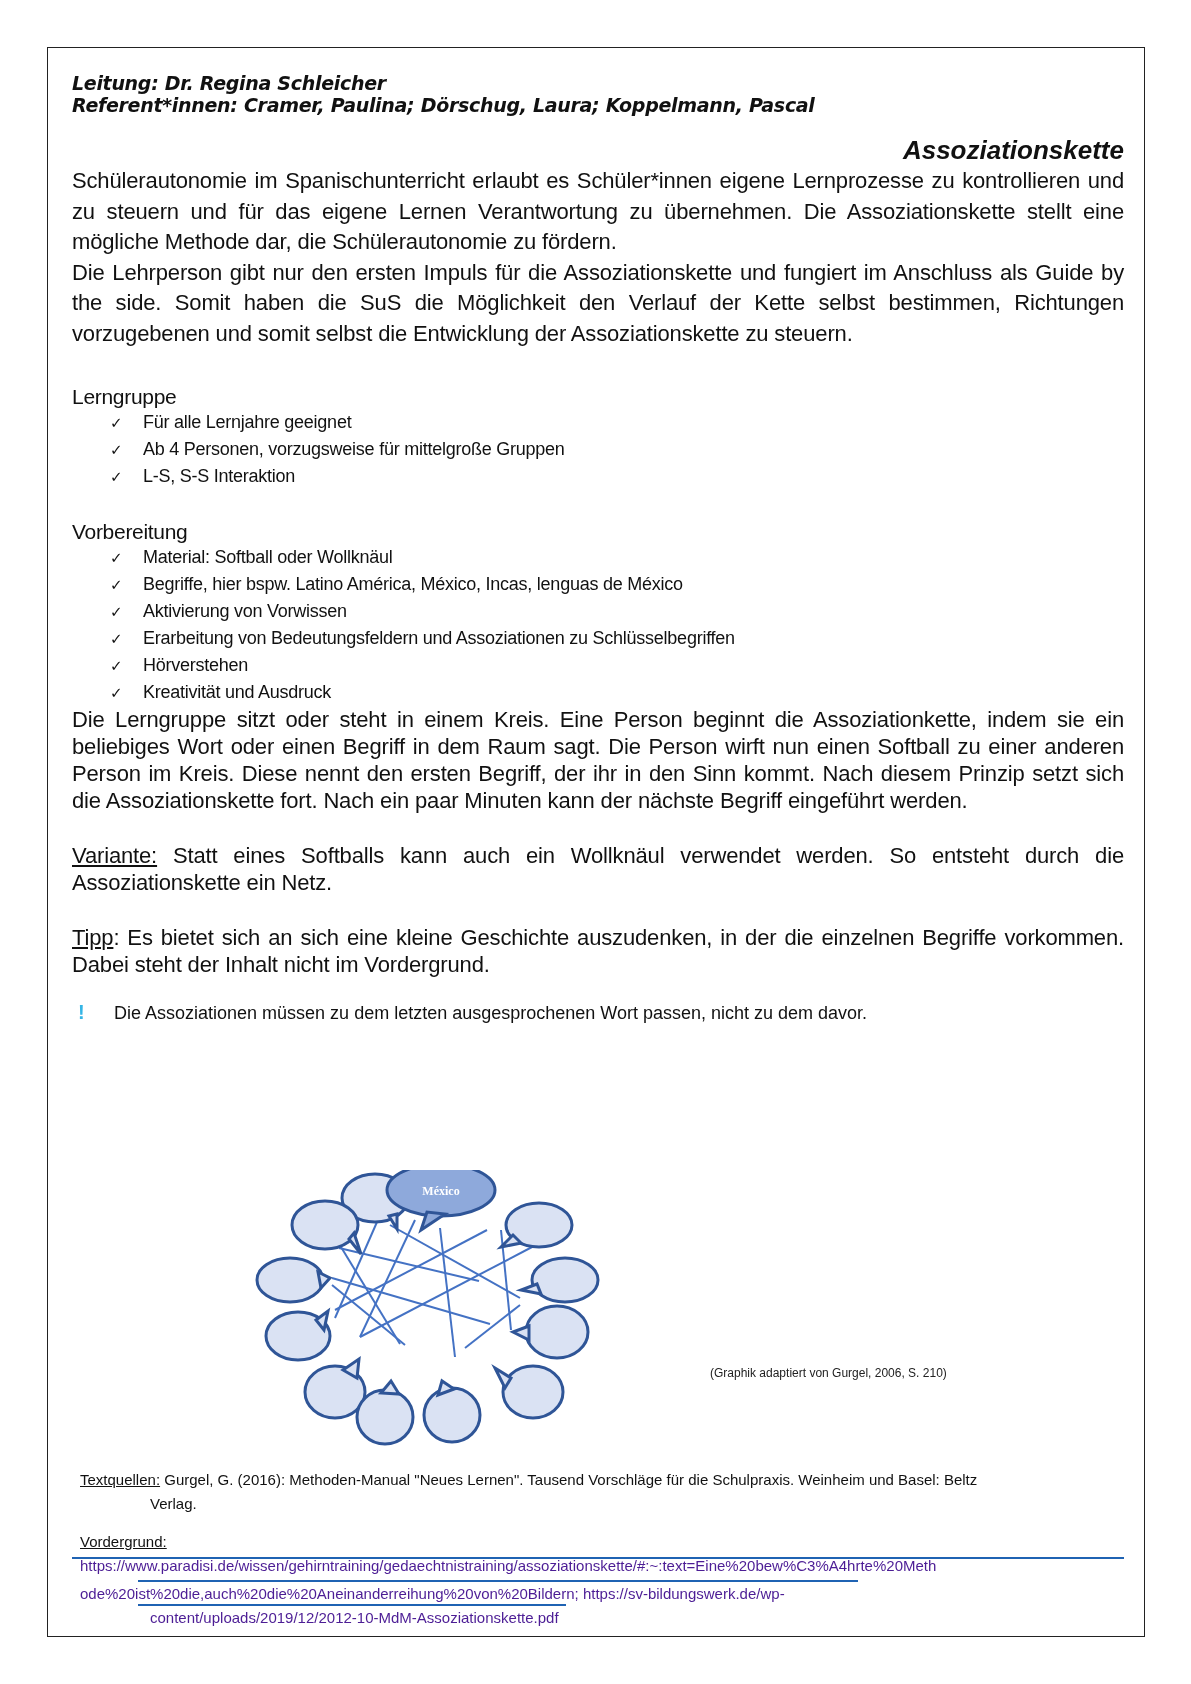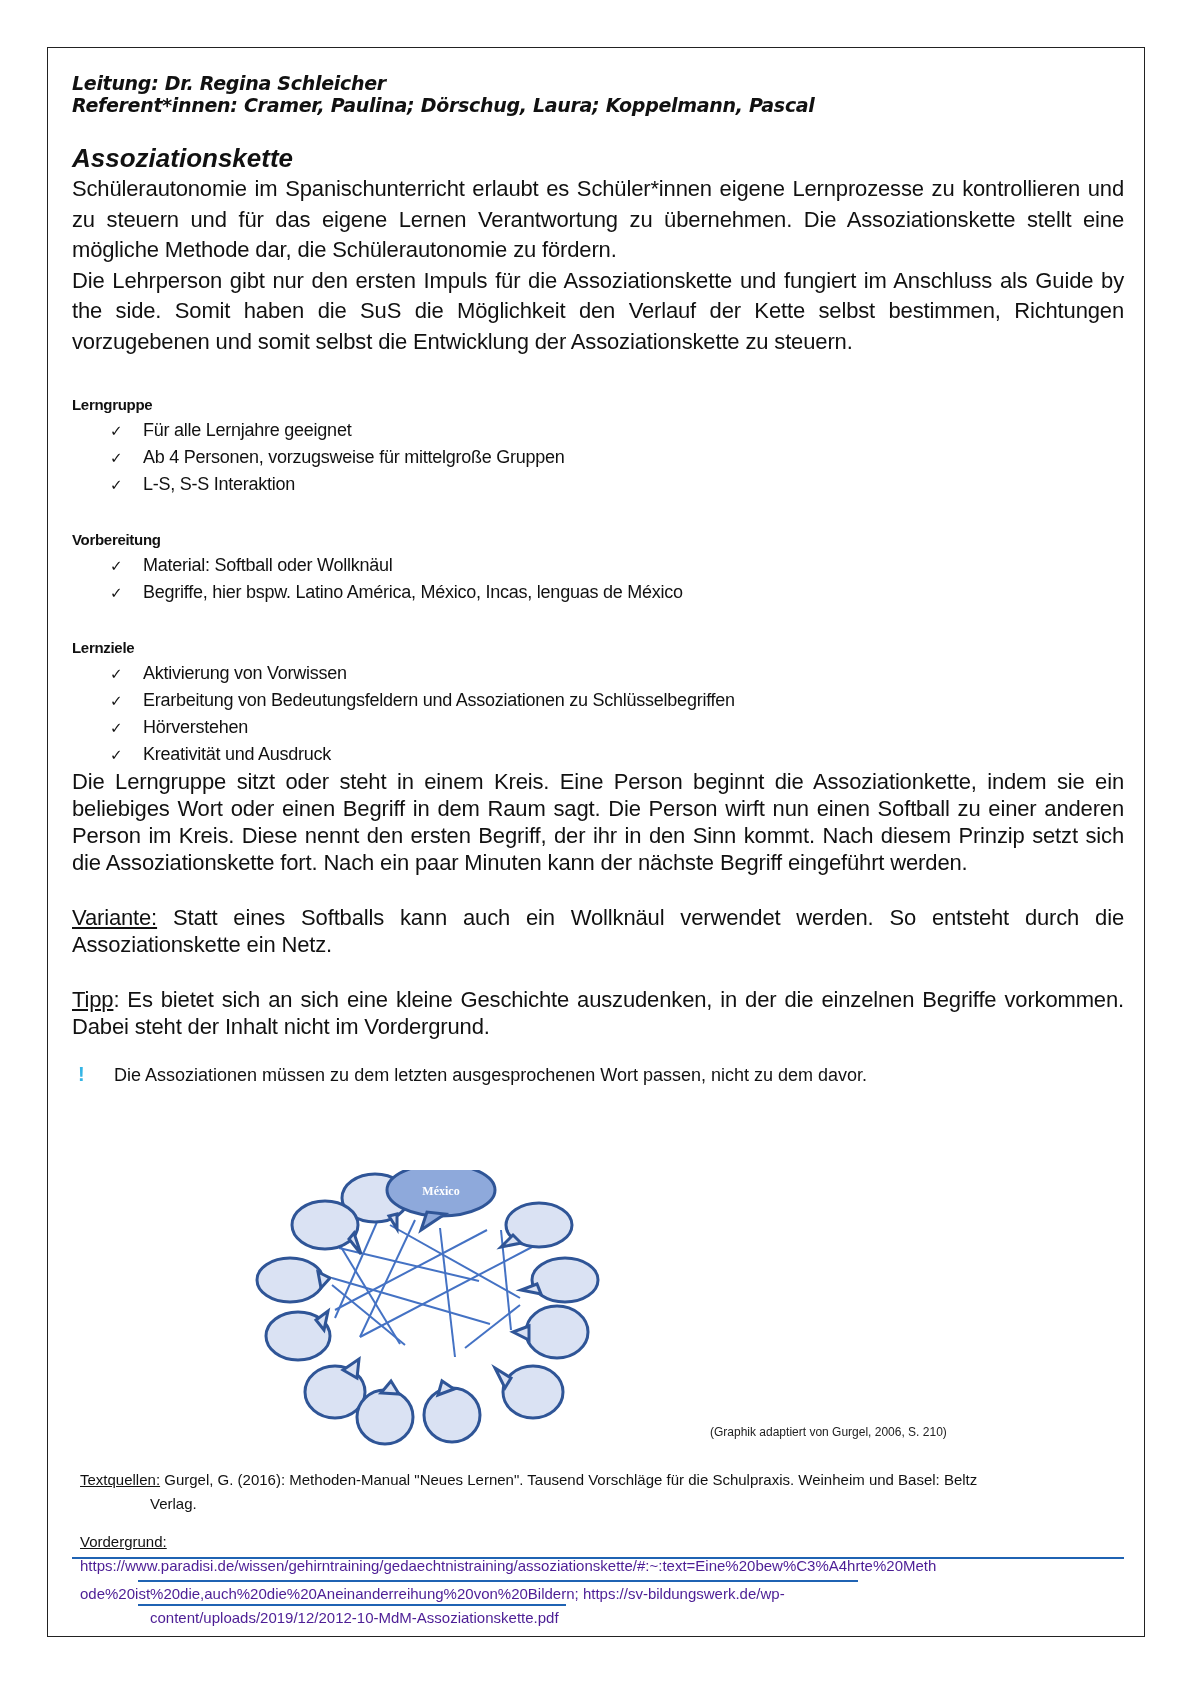--- a/index.html
+++ b/index.html
@@ -3,33 +3,33 @@
 <meta charset="utf-8">
 <style>
   html, body { margin:0; padding:0; background:#ffffff; }
   body { width:1191px; height:1684px; position:relative; overflow:hidden;
          font-family:"Liberation Sans", "DejaVu Sans", sans-serif; color:#111; }
   .page-frame { position:absolute; left:47px; top:47px; width:1098px; height:1590px;
                 border:1.5px solid #222; box-sizing:border-box; }
   .content { position:absolute; left:72px; top:72px; width:1052px; }
   .hdr-line { font-family:"DejaVu Sans", sans-serif; font-style:italic; font-weight:bold;
               font-size:19px; line-height:22px; letter-spacing:-0.3px; color:#111; }
-  .title { text-align:left; font-weight:bold; font-style:italic; font-size:26px;
-           margin-top:26px; line-height:32px; }
+  .title { text-align:right; font-weight:bold; font-style:italic; font-size:26px;
+           margin-top:18px; line-height:32px; }
   .p { font-size:22px; line-height:30.5px; text-align:justify; margin:0; letter-spacing:-0.15px; }
-  .section-h { font-weight:bold; font-size:15px; line-height:24px; margin-top:30px; letter-spacing:-0.3px; }
+  .section-h { font-weight:normal; font-size:21px; line-height:24px; margin-top:30px; letter-spacing:-0.3px; }
   ul.checks { list-style:none; margin:0; padding:0 0 0 38px; }
   ul.checks li { font-size:18px; line-height:27px; position:relative; padding-left:33px; letter-spacing:-0.25px; }
   ul.checks li .chk { position:absolute; left:0; top:0; font-size:15px; }
   .sp1 { height:28px; }
   .u { text-decoration:underline; }
   .warn-row { display:flex; align-items:baseline; font-size:18px; line-height:28px; margin-top:20px; }
   .warn-icon { color:#35b5e5; font-weight:bold; width:36px; padding-left:6px; font-size:20px; }
   .figure { position:absolute; left:255px; top:1170px; width:430px; height:290px; }
-  .fig-caption { position:absolute; left:710px; top:1425px; font-size:12px; color:#222; }
+  .fig-caption { position:absolute; left:710px; top:1366px; font-size:12px; color:#222; }
   .sources { position:absolute; left:80px; top:1468px; width:1052px; font-size:15px; line-height:24px; }
   .src-indent { padding-left:70px; }
   .link { color:#4c1d95; }
   .link-line { position:absolute; height:2px; background:#1f63b3; }
 </style>
 </head>
 <body>
 
 <div class="page-frame"></div>
 
@@ -48,21 +48,20 @@
     <li><span class="chk">✓</span><span>Ab 4 Personen, vorzugsweise für mittelgroße Gruppen</span></li>
     <li><span class="chk">✓</span><span>L-S, S-S Interaktion</span></li>
   </ul>
 
   <div class="section-h">Vorbereitung</div>
   <ul class="checks">
     <li><span class="chk">✓</span><span>Material: Softball oder Wollknäul</span></li>
     <li><span class="chk">✓</span><span>Begriffe, hier bspw. Latino América, México, Incas, lenguas de México</span></li>
   </ul>
 
-  <div class="section-h">Lernziele</div>
   <ul class="checks">
     <li><span class="chk">✓</span><span>Aktivierung von Vorwissen</span></li>
     <li><span class="chk">✓</span><span>Erarbeitung von Bedeutungsfeldern und Assoziationen zu Schlüsselbegriffen</span></li>
     <li><span class="chk">✓</span><span>Hörverstehen</span></li>
     <li><span class="chk">✓</span><span>Kreativität und Ausdruck</span></li>
   </ul>
 
   <p class="p" style="line-height:27px">Die Lerngruppe sitzt oder steht in einem Kreis. Eine Person beginnt die Assoziationkette, indem sie ein beliebiges Wort oder einen Begriff in dem Raum sagt. Die Person wirft nun einen Softball zu einer anderen Person im Kreis. Diese nennt den ersten Begriff, der ihr in den Sinn kommt. Nach diesem Prinzip setzt sich die Assoziationskette fort. Nach ein paar Minuten kann der nächste Begriff eingeführt werden.</p>
 
   <div class="sp1"></div>

